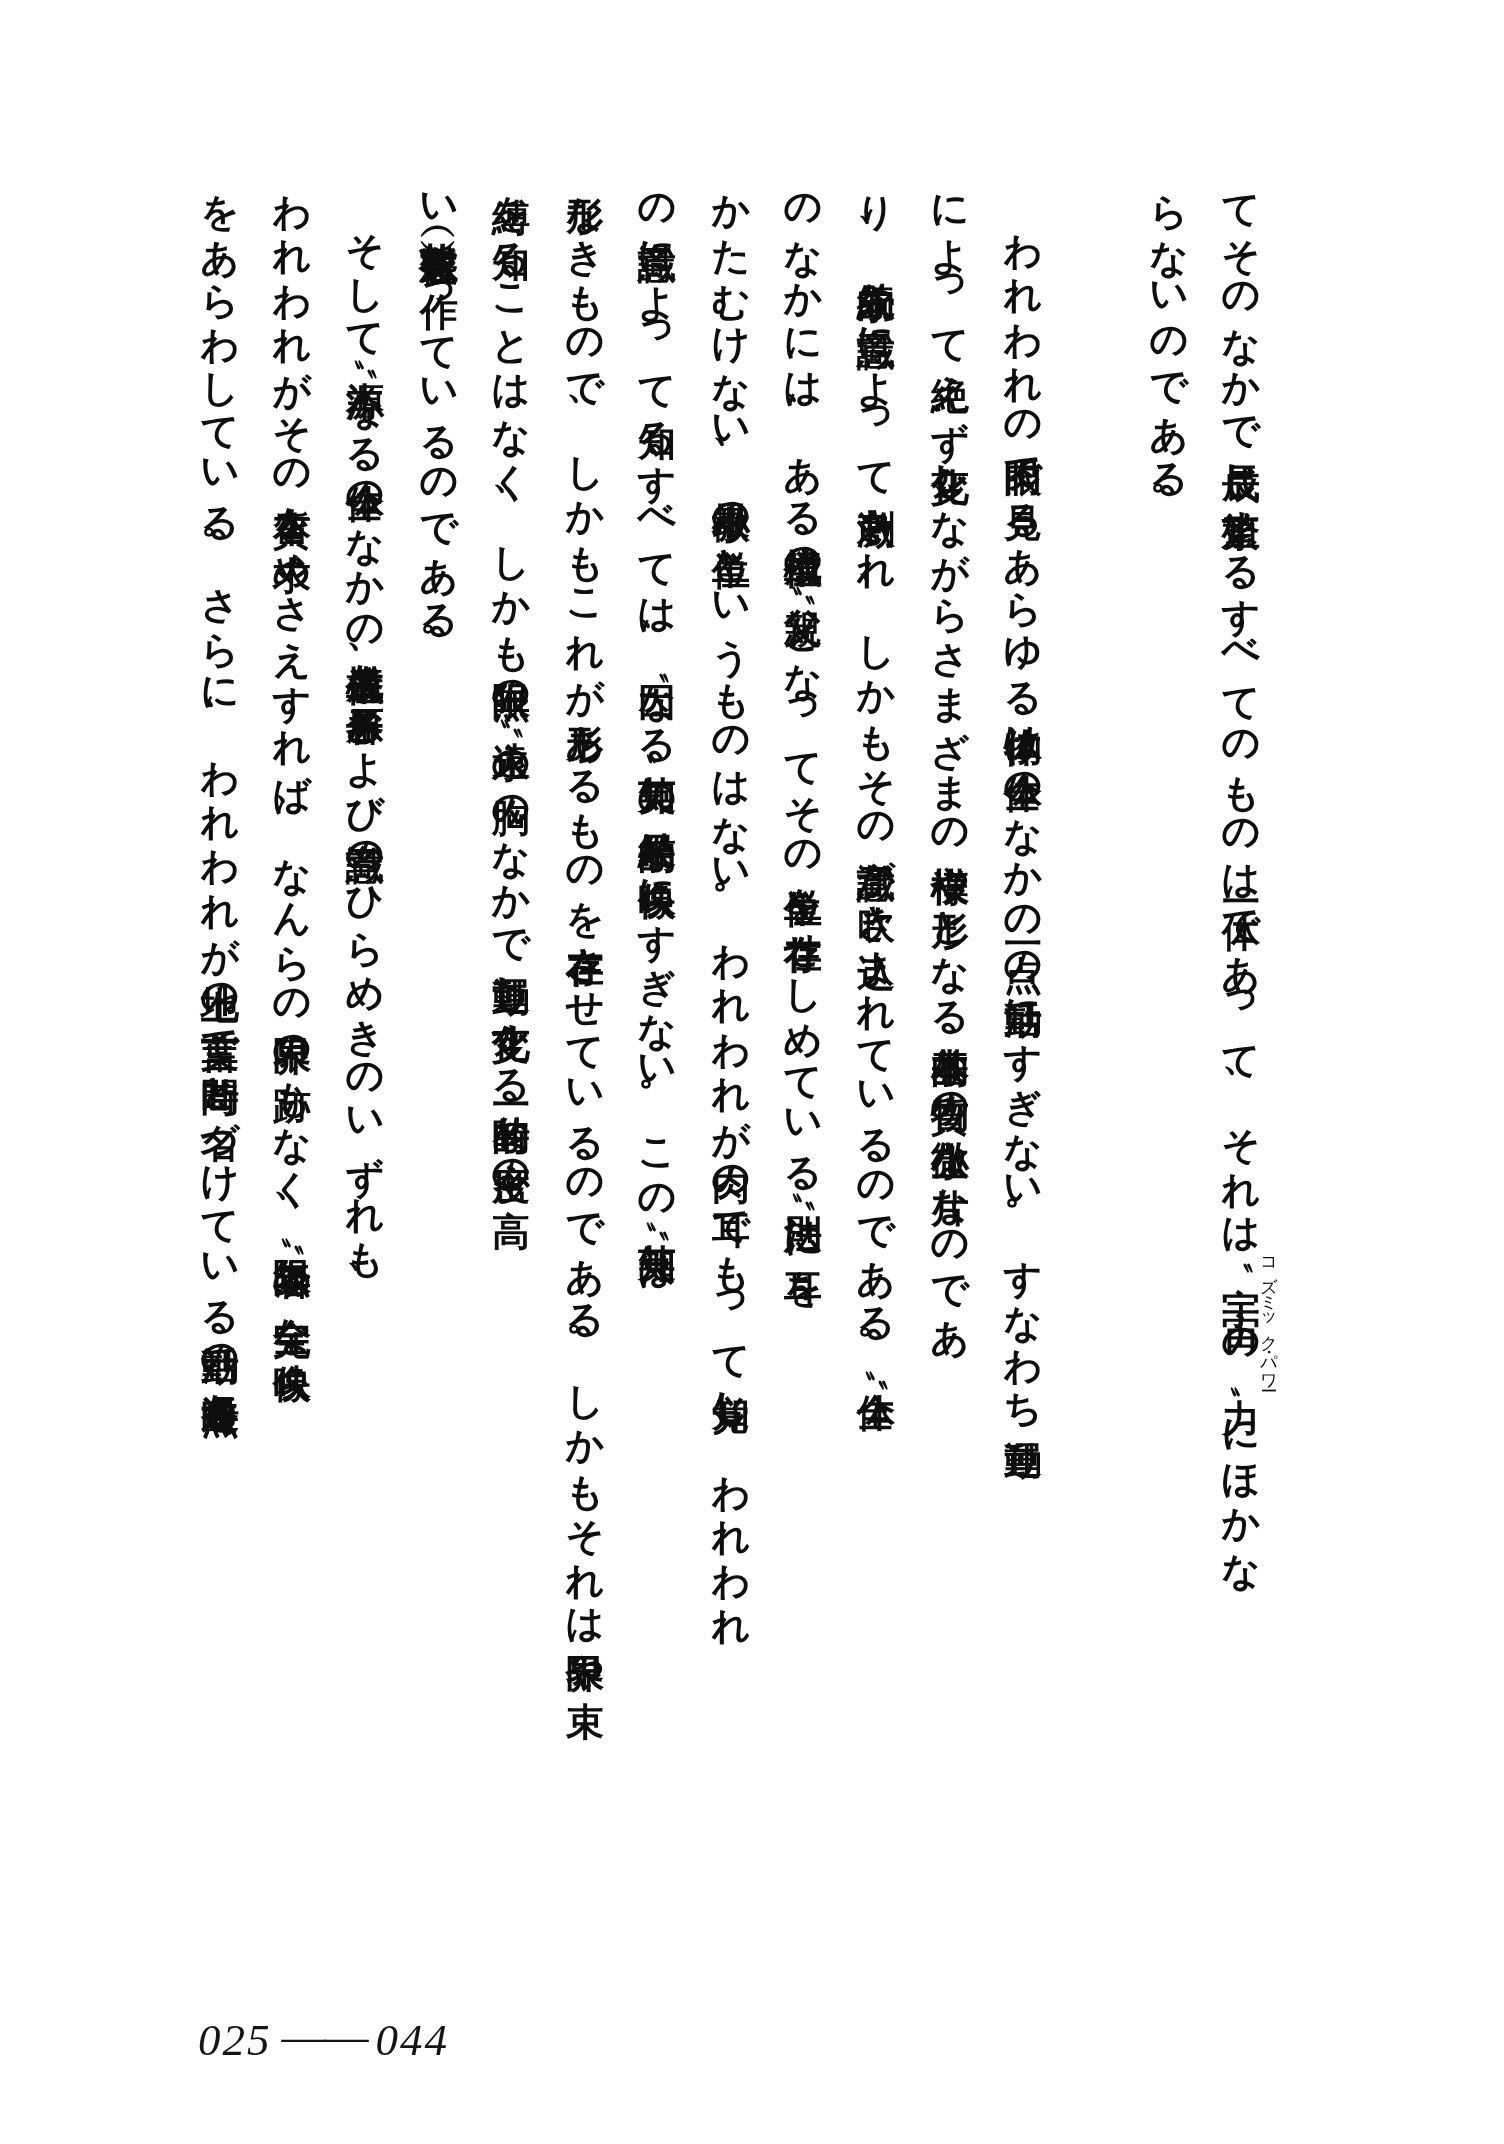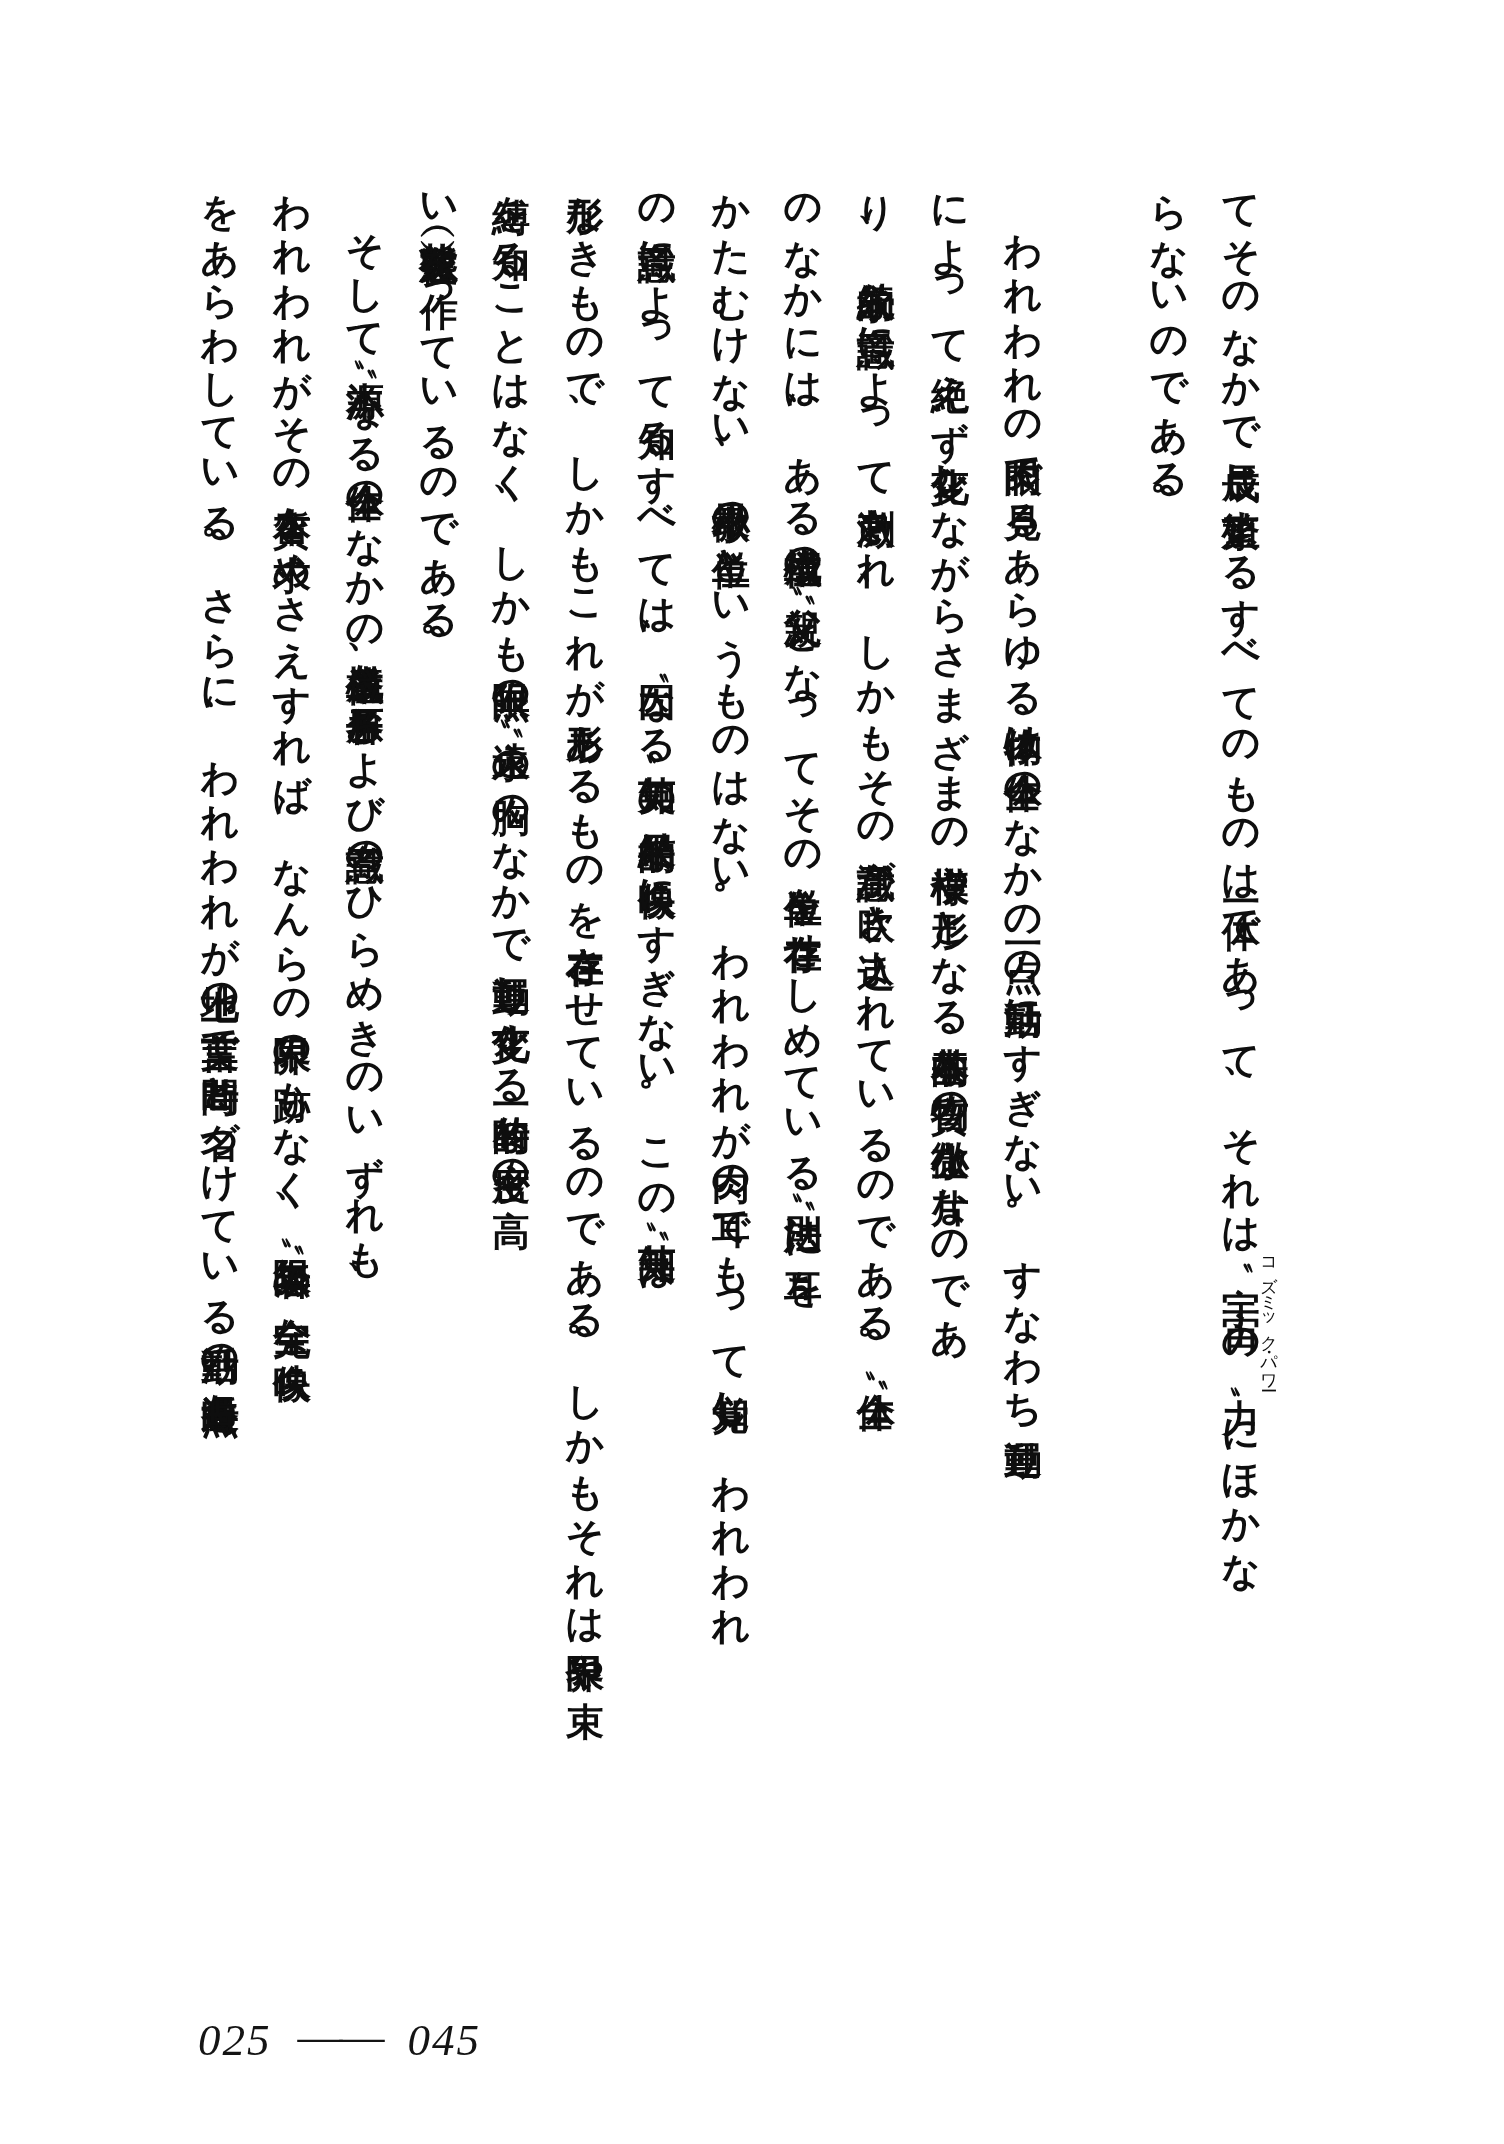--- a/index.html
+++ b/index.html
@@ -27,21 +27,21 @@
   rt{
     font-size:17px;
     font-weight:500;
     letter-spacing:0;
   }
   .footer{
     position:absolute;left:198px;top:2014px;
     font-style:italic;
     font-size:45px;
     color:#141414;
-    display:flex;align-items:center;gap:26px;
+    display:flex;align-items:center;gap:10px;
   }
   .pageno{letter-spacing:2px;}
   .divider{
     letter-spacing:-3px;
     font-style:normal;
     transform:translateY(-4px);
   }
 </style>
 </head>
 <body>
@@ -62,16 +62,16 @@
       <div class="col"><span>縛を知ることはなく、しかも無限の </span><span class="q">〝</span><span>永遠</span><span class="q">〟</span><span> の胸のなかで運動し変化する一時的な密度の高</span></div>
       <div class="col"><span>い状態（複数）を作っているのである。</span></div>
       <div class="col"><span>　そして </span><span class="q">〝</span><span>本源</span><span class="q">〟</span><span> なる全体のなかの各構成単位、各原子および意識のひらめきのいずれも、</span></div>
       <div class="col"><span>われわれがその本質を求めさえすれば、なんらの限界の跡もなく、</span><span class="q">〝</span><span>無限者</span><span class="q">〟</span><span> の完全な映像</span></div>
       <div class="col"><span>をあらわしている。さらに、われわれが地上の言葉で時間と名づけている活動の各通過時点</span></div>
     </div>
 
   <div class="footer">
     <span class="pageno">025</span>
     <span class="divider">――</span>
-    <span class="pageno">045</span>
+    <span class="pageno">044</span>
   </div>
 
 </div>
 
 </body></html>

